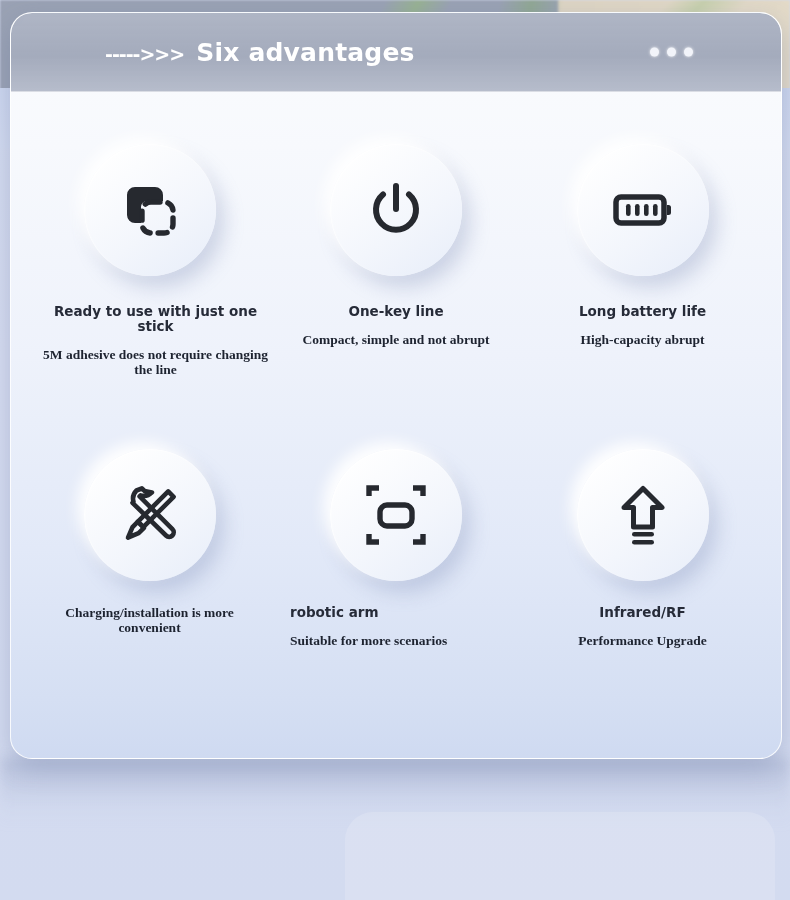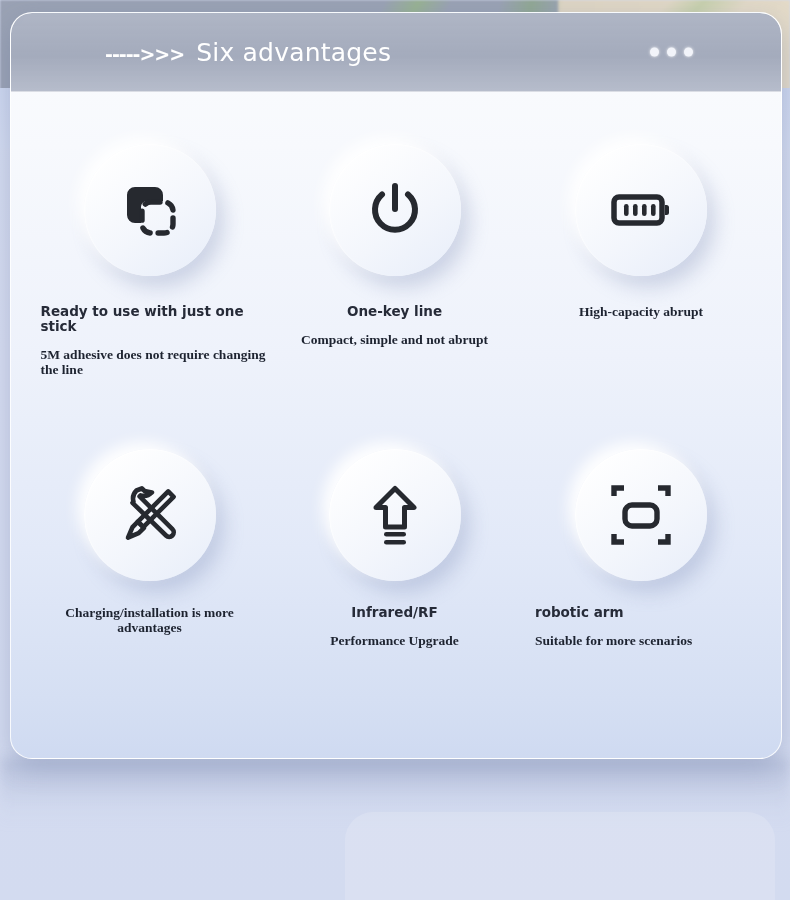--- a/index.html
+++ b/index.html
@@ -96,21 +96,21 @@
   .header-arrow {
     color: #ffffff;
     font-weight: 700;
     font-size: 19px;
     letter-spacing: -1px;
     margin-right: 12px;
   }
   .header-title {
     color: #ffffff;
     font-size: 25px;
-    font-weight: 400;
+    font-weight: 700;
     letter-spacing: .2px;
   }
   .header-dots {
     position: absolute;
     right: 88px;
     top: 50%;
     transform: translateY(-50%);
     display: flex;
     gap: 8px;
   }
@@ -168,21 +168,21 @@
   }
   .cap-sub {
     font-size: 13.5px;
     font-weight: 700;
     color: #1d2330;
     line-height: 1.12;
     margin: 0;
     font-family: Liberation Serif, serif;
   }
   
-  .cap-left   { text-align: left; padding-left: 12px; }
+  .cap-left   { text-align: center; padding-left: 12px; }
   .cap-center { text-align: center; }
   .cap-left2  { text-align: left; padding-left: 18px; }
 </style>
 </head>
 <body>
 
 <div id="page">
 
   <div class="bg-photo"></div>
   <div class="bg-photo-lower"></div>
@@ -242,56 +242,41 @@
               <rect x="10" y="24" width="48" height="26" rx="5" fill="none" stroke="#26292f" stroke-width="5.5"></rect>
               <path d="M61 32h1.5a2.5 2.5 0 0 1 2.5 2.5v5a2.5 2.5 0 0 1-2.5 2.5H61z" fill="#26292f"></path>
               <rect x="20" y="31" width="4.6" height="12" rx="2.3" fill="#26292f"></rect>
               <rect x="29" y="31" width="4.6" height="12" rx="2.3" fill="#26292f"></rect>
               <rect x="38" y="31" width="4.6" height="12" rx="2.3" fill="#26292f"></rect>
               <rect x="47" y="31" width="4.6" height="12" rx="2.3" fill="#26292f"></rect>
             </svg>
           </span>
         </div>
         <div class="caption cap-center">
+          <p class="cap-title">Long battery life</p>
           <p class="cap-sub">High-capacity abrupt</p>
         </div>
       </div>
 
       <div class="feature row2">
         <div class="badge">
           <span>
             <svg width="74" height="74" viewBox="0 0 74 74">
               <g fill="none" stroke="#26292f" stroke-width="4.6" stroke-linecap="round" stroke-linejoin="round">
 
                 <path d="M23.5 12.5a11.5 11.5 0 0 0-3 11.3l-1 1L53 57.5a4.5 4.5 0 0 0 6.4-6.4L26.6 18.4l1-1a11.5 11.5 0 0 0 11.3-3l-7.4-1.5-2.6-2.6z"></path>
 
                 <path d="M55.2 13.4l5.4 5.4-30.3 30.3-5.4-5.4z"></path>
                 <path d="M24.9 43.7l-5.4 5.4-4.5 10.6 10.6-4.5 5.4-5.4z"></path>
               </g>
             </svg>
           </span>
         </div>
         <div class="caption cap-center">
-          <p class="cap-sub">Charging/installation is more advantages</p>
-        </div>
-      </div>
-
-      <div class="feature row2">
-        <div class="badge">
-          <span>
-            <svg width="74" height="74" viewBox="0 0 74 74">
-              <path d="M37 10.5 L56 29.5 H46.5 V49 H27.5 V29.5 H18 Z" fill="none" stroke="#26292f" stroke-width="5" stroke-linejoin="round" stroke-linecap="round"></path>
-              <rect x="26" y="54" width="22" height="4.6" rx="2.3" fill="#26292f"></rect>
-              <rect x="26" y="62" width="22" height="4.6" rx="2.3" fill="#26292f"></rect>
-            </svg>
-          </span>
-        </div>
-        <div class="caption cap-center">
-          <p class="cap-title">Infrared/RF</p>
-          <p class="cap-sub">Performance Upgrade</p>
+          <p class="cap-sub">Charging/installation is more convenient</p>
         </div>
       </div>
 
       <div class="feature row2">
         <div class="badge">
           <span>
             <svg width="74" height="74" viewBox="0 0 74 74">
               <g stroke="#26292f" stroke-width="5.4" fill="none" stroke-linecap="butt">
                 <path d="M10 18 V10 H20"></path>
                 <path d="M54 10 H64 V18"></path>
@@ -301,15 +286,31 @@
               <rect x="21" y="27" width="32" height="21" rx="7" fill="none" stroke="#26292f" stroke-width="5.4"></rect>
             </svg>
           </span>
         </div>
         <div class="caption cap-left2">
           <p class="cap-title">robotic arm</p>
           <p class="cap-sub">Suitable for more scenarios</p>
         </div>
       </div>
 
+      <div class="feature row2">
+        <div class="badge">
+          <span>
+            <svg width="74" height="74" viewBox="0 0 74 74">
+              <path d="M37 10.5 L56 29.5 H46.5 V49 H27.5 V29.5 H18 Z" fill="none" stroke="#26292f" stroke-width="5" stroke-linejoin="round" stroke-linecap="round"></path>
+              <rect x="26" y="54" width="22" height="4.6" rx="2.3" fill="#26292f"></rect>
+              <rect x="26" y="62" width="22" height="4.6" rx="2.3" fill="#26292f"></rect>
+            </svg>
+          </span>
+        </div>
+        <div class="caption cap-center">
+          <p class="cap-title">Infrared/RF</p>
+          <p class="cap-sub">Performance Upgrade</p>
+        </div>
+      </div>
+
     </div>
   </div>
 </div>
 
 </body></html>

